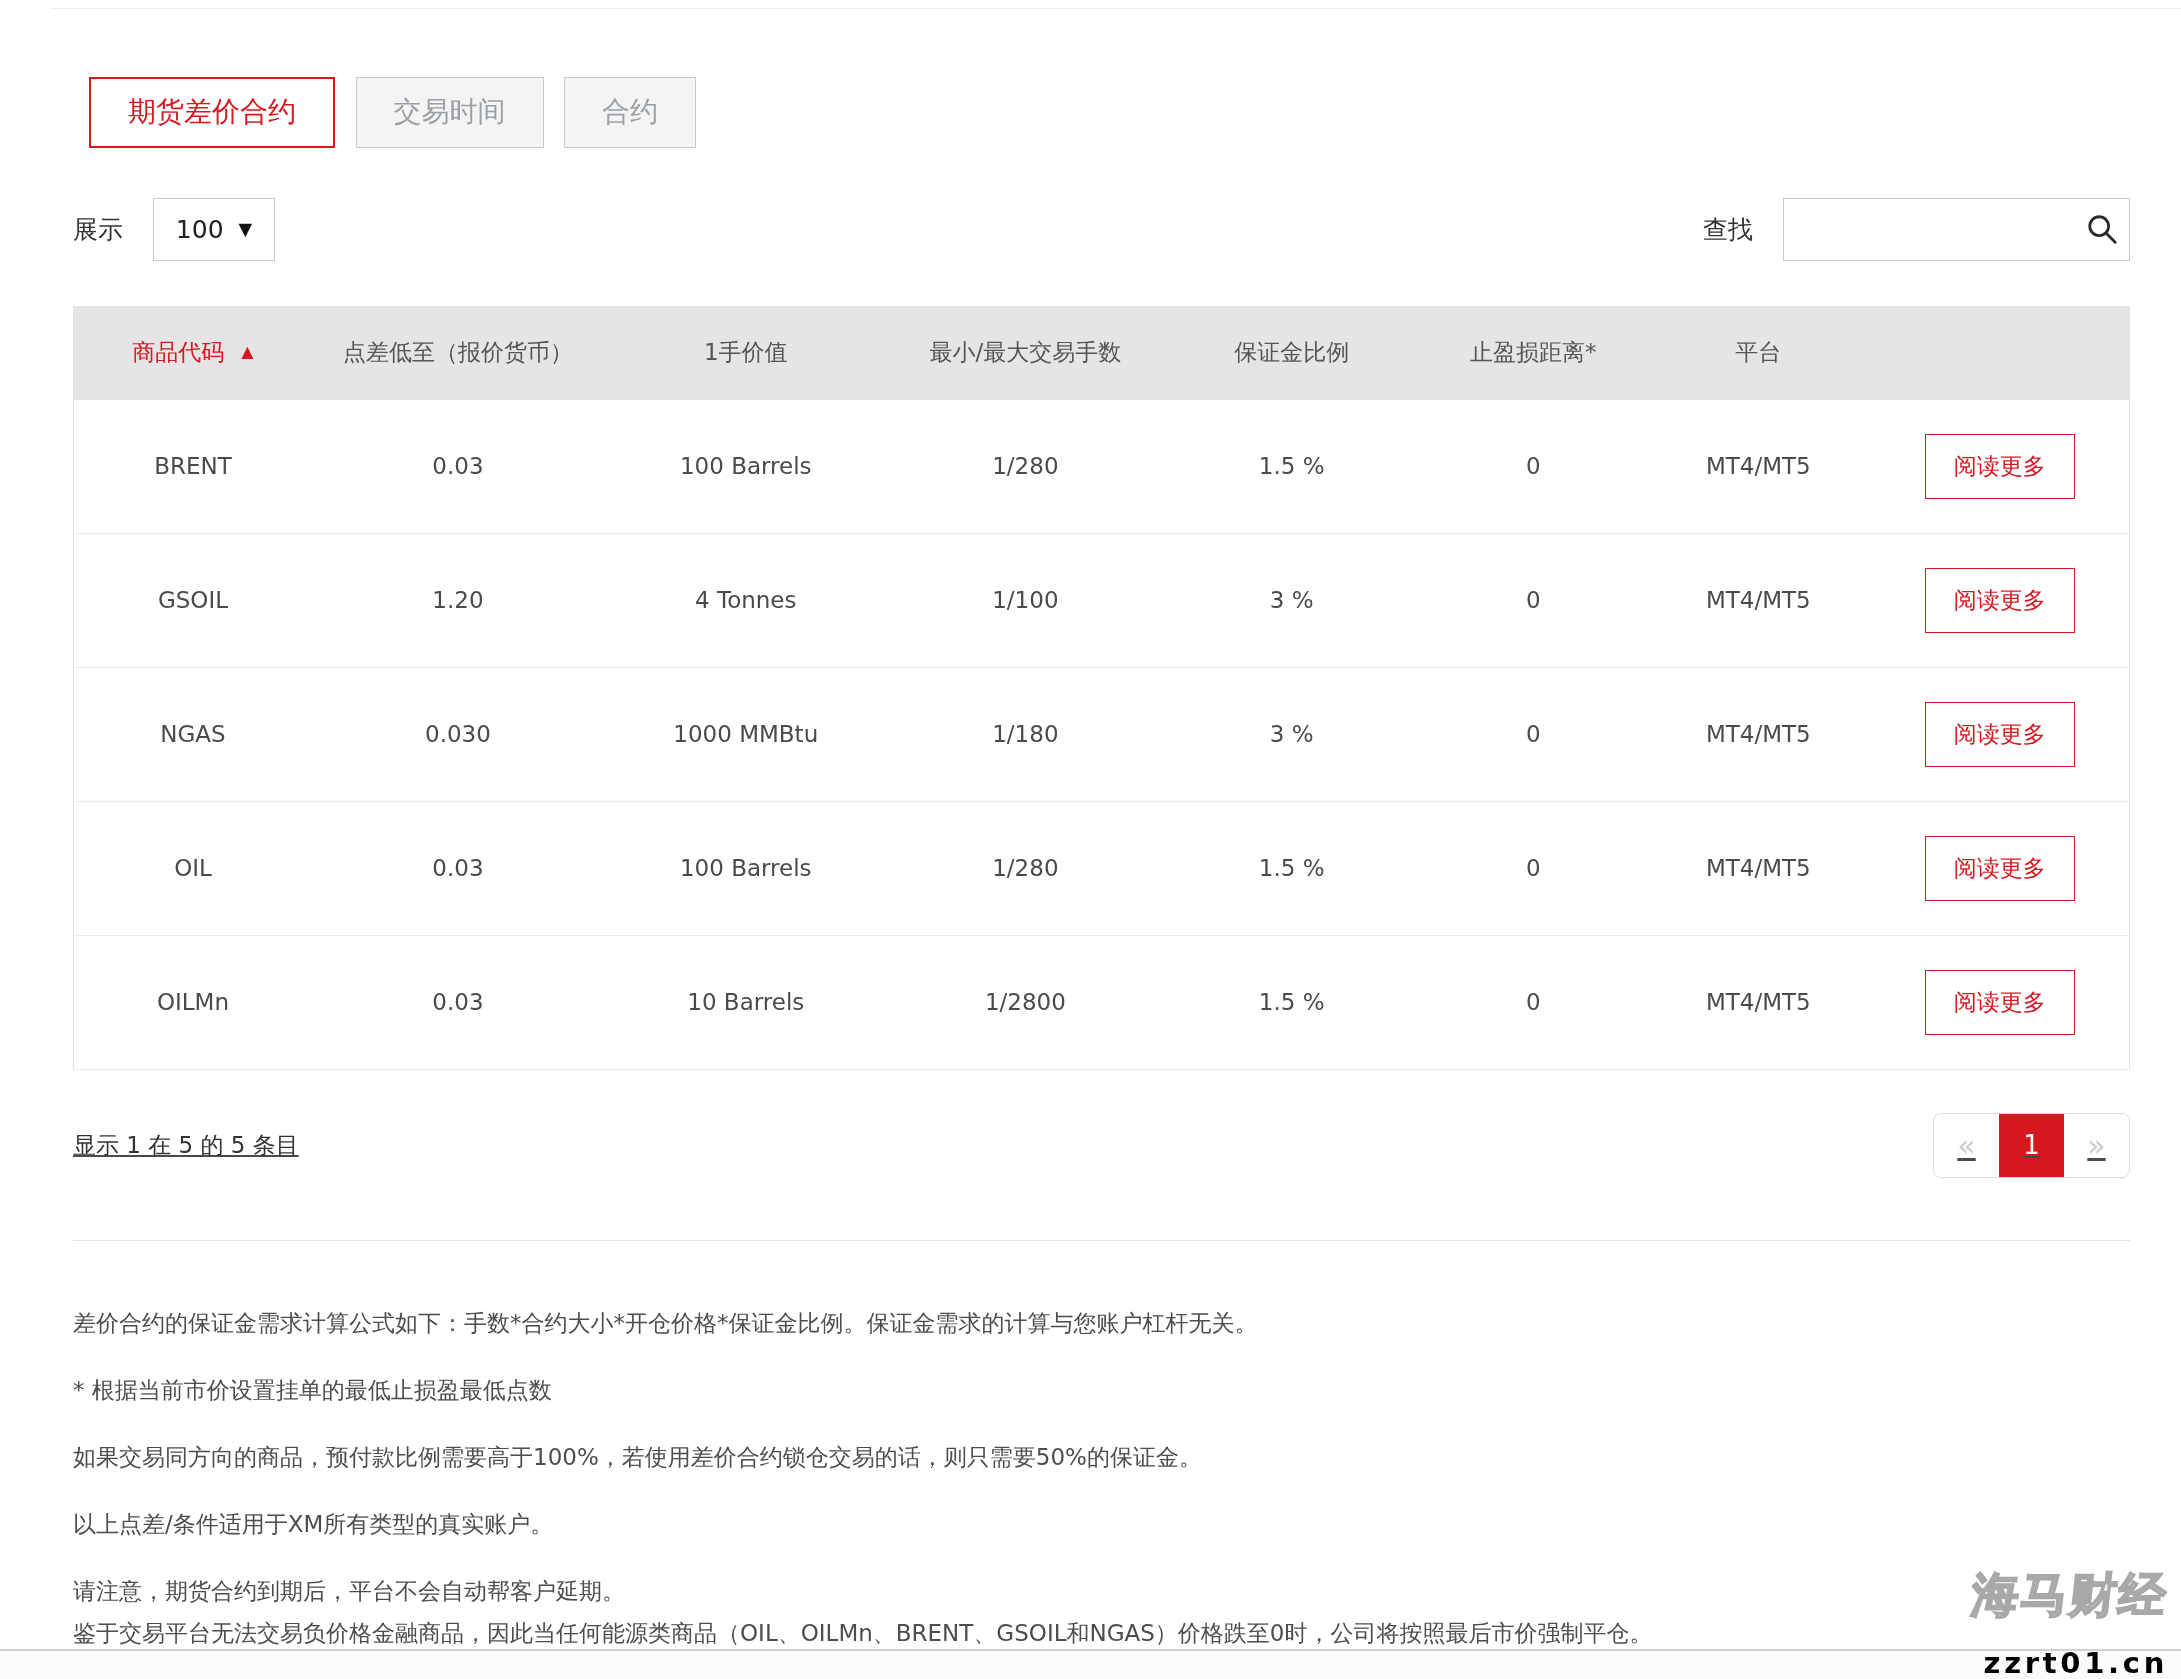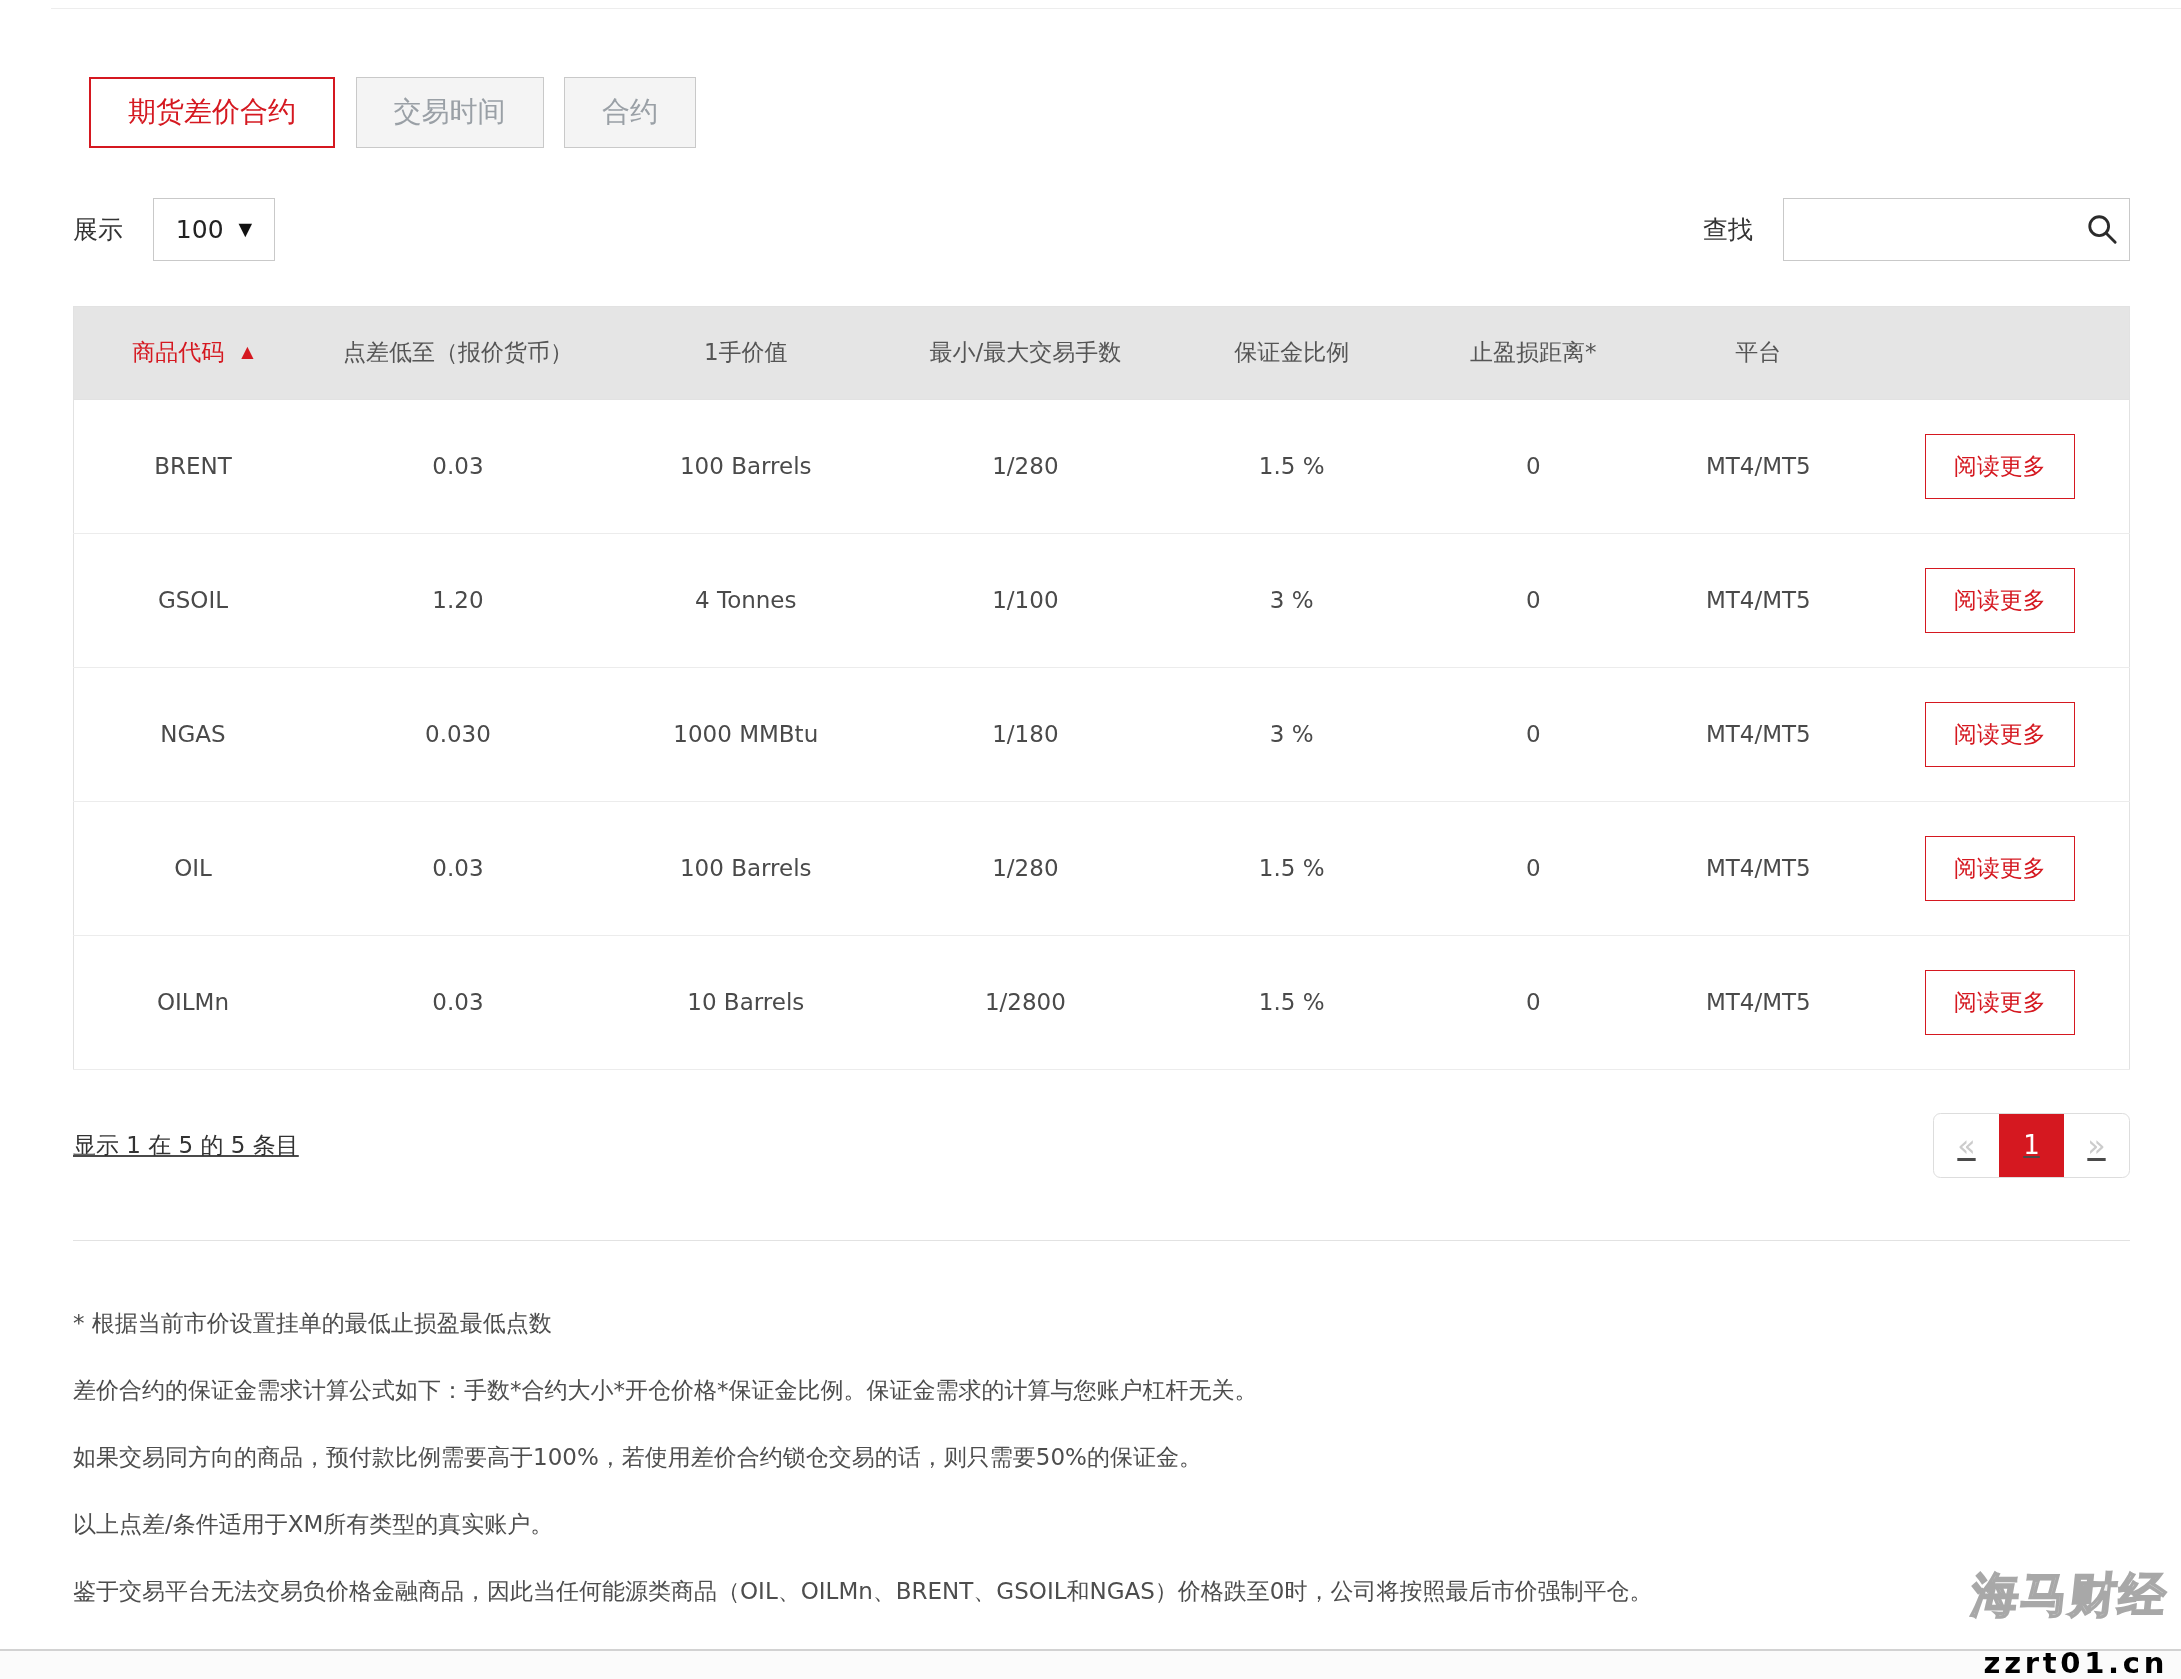--- a/index.html
+++ b/index.html
@@ -210,24 +210,25 @@
     <div class="pager">
       <div class="page-btn">«</div>
       <div class="page-btn current">1</div>
       <div class="page-btn">»</div>
     </div>
   </div>
 
   <hr class="section-divider">
 
   <div class="footnotes">
+    <p>差价合约的保证金需求计算公式如下：手数*合约大小*开仓价格*保证金比例。保证金需求的计算与您账户杠杆无关。</p>
     <p>* 根据当前市价设置挂单的最低止损盈最低点数</p>
-    <p>差价合约的保证金需求计算公式如下：手数*合约大小*开仓价格*保证金比例。保证金需求的计算与您账户杠杆无关。</p>
     <p>如果交易同方向的商品，预付款比例需要高于100%，若使用差价合约锁仓交易的话，则只需要50%的保证金。</p>
     <p>以上点差/条件适用于XM所有类型的真实账户。</p>
+    <p class="tight">请注意，期货合约到期后，平台不会自动帮客户延期。</p>
     <p>鉴于交易平台无法交易负价格金融商品，因此当任何能源类商品（OIL、OILMn、BRENT、GSOIL和NGAS）价格跌至0时，公司将按照最后市价强制平仓。</p>
   </div>
 
 </div>
 
 <div class="bottom-strip"></div>
 
 <div class="watermark">
   <div class="wm-brand">海马财经</div>
   <div class="wm-url">zzrt01.cn</div>

